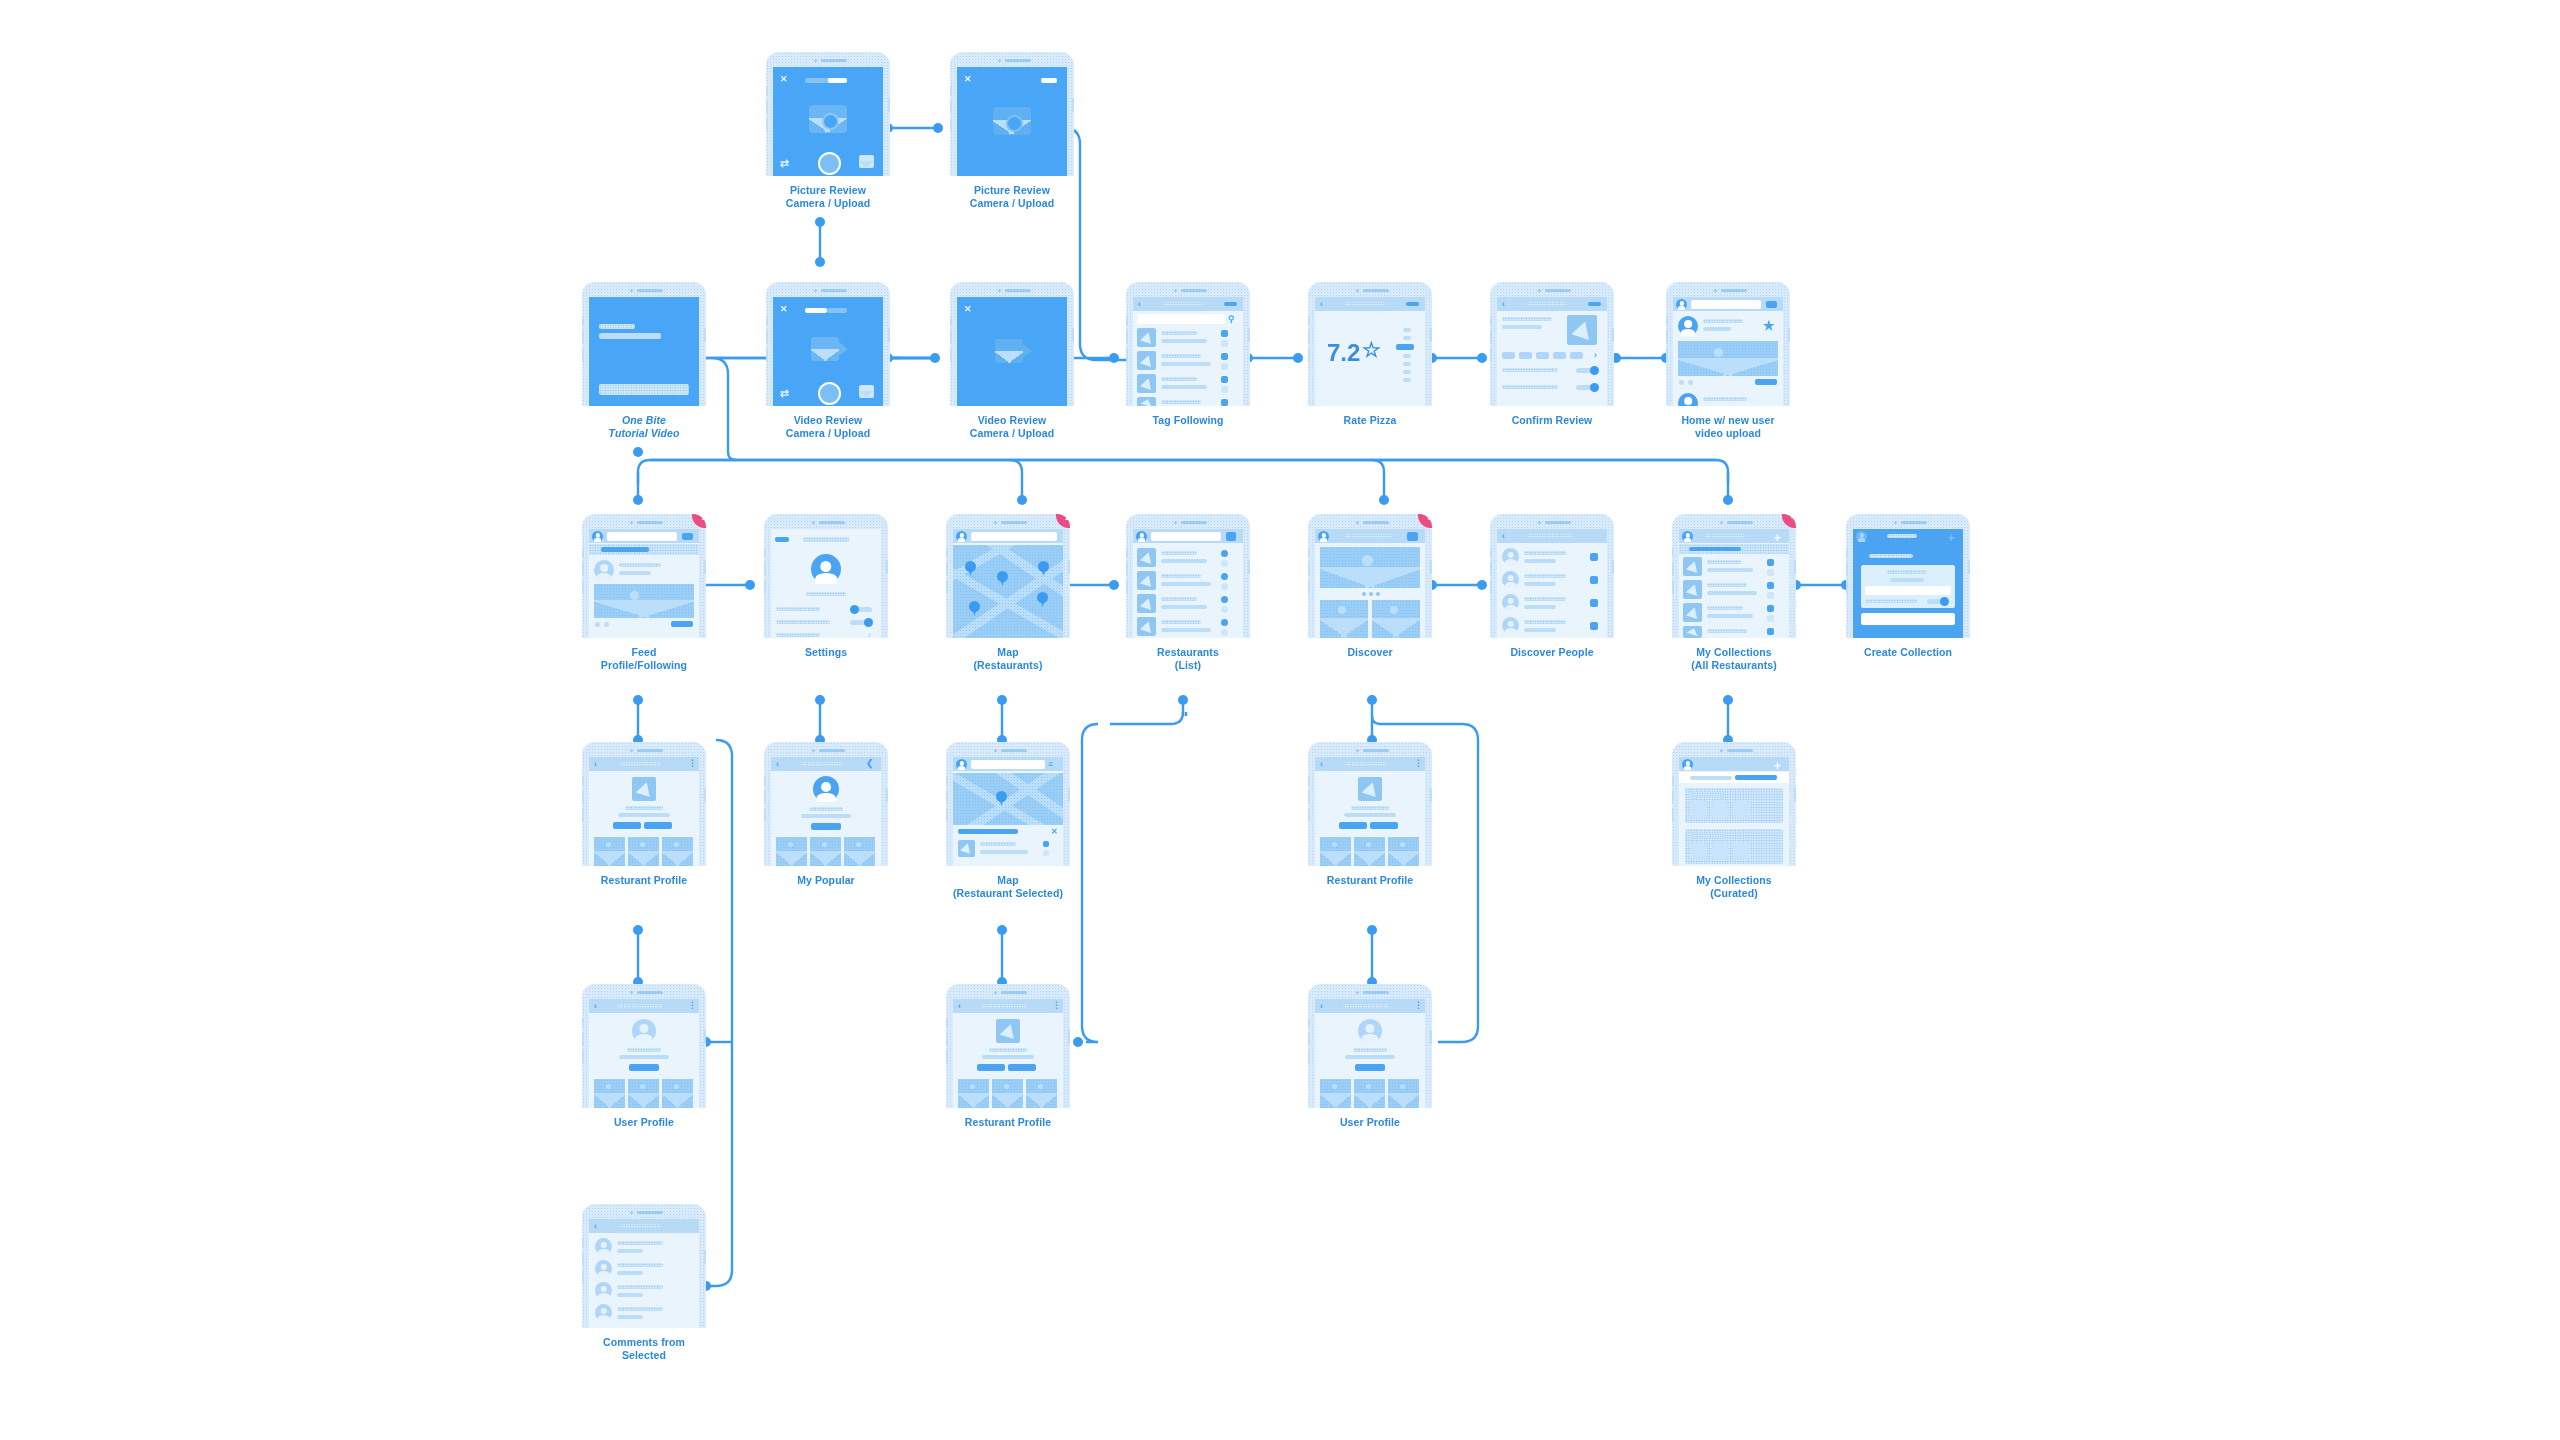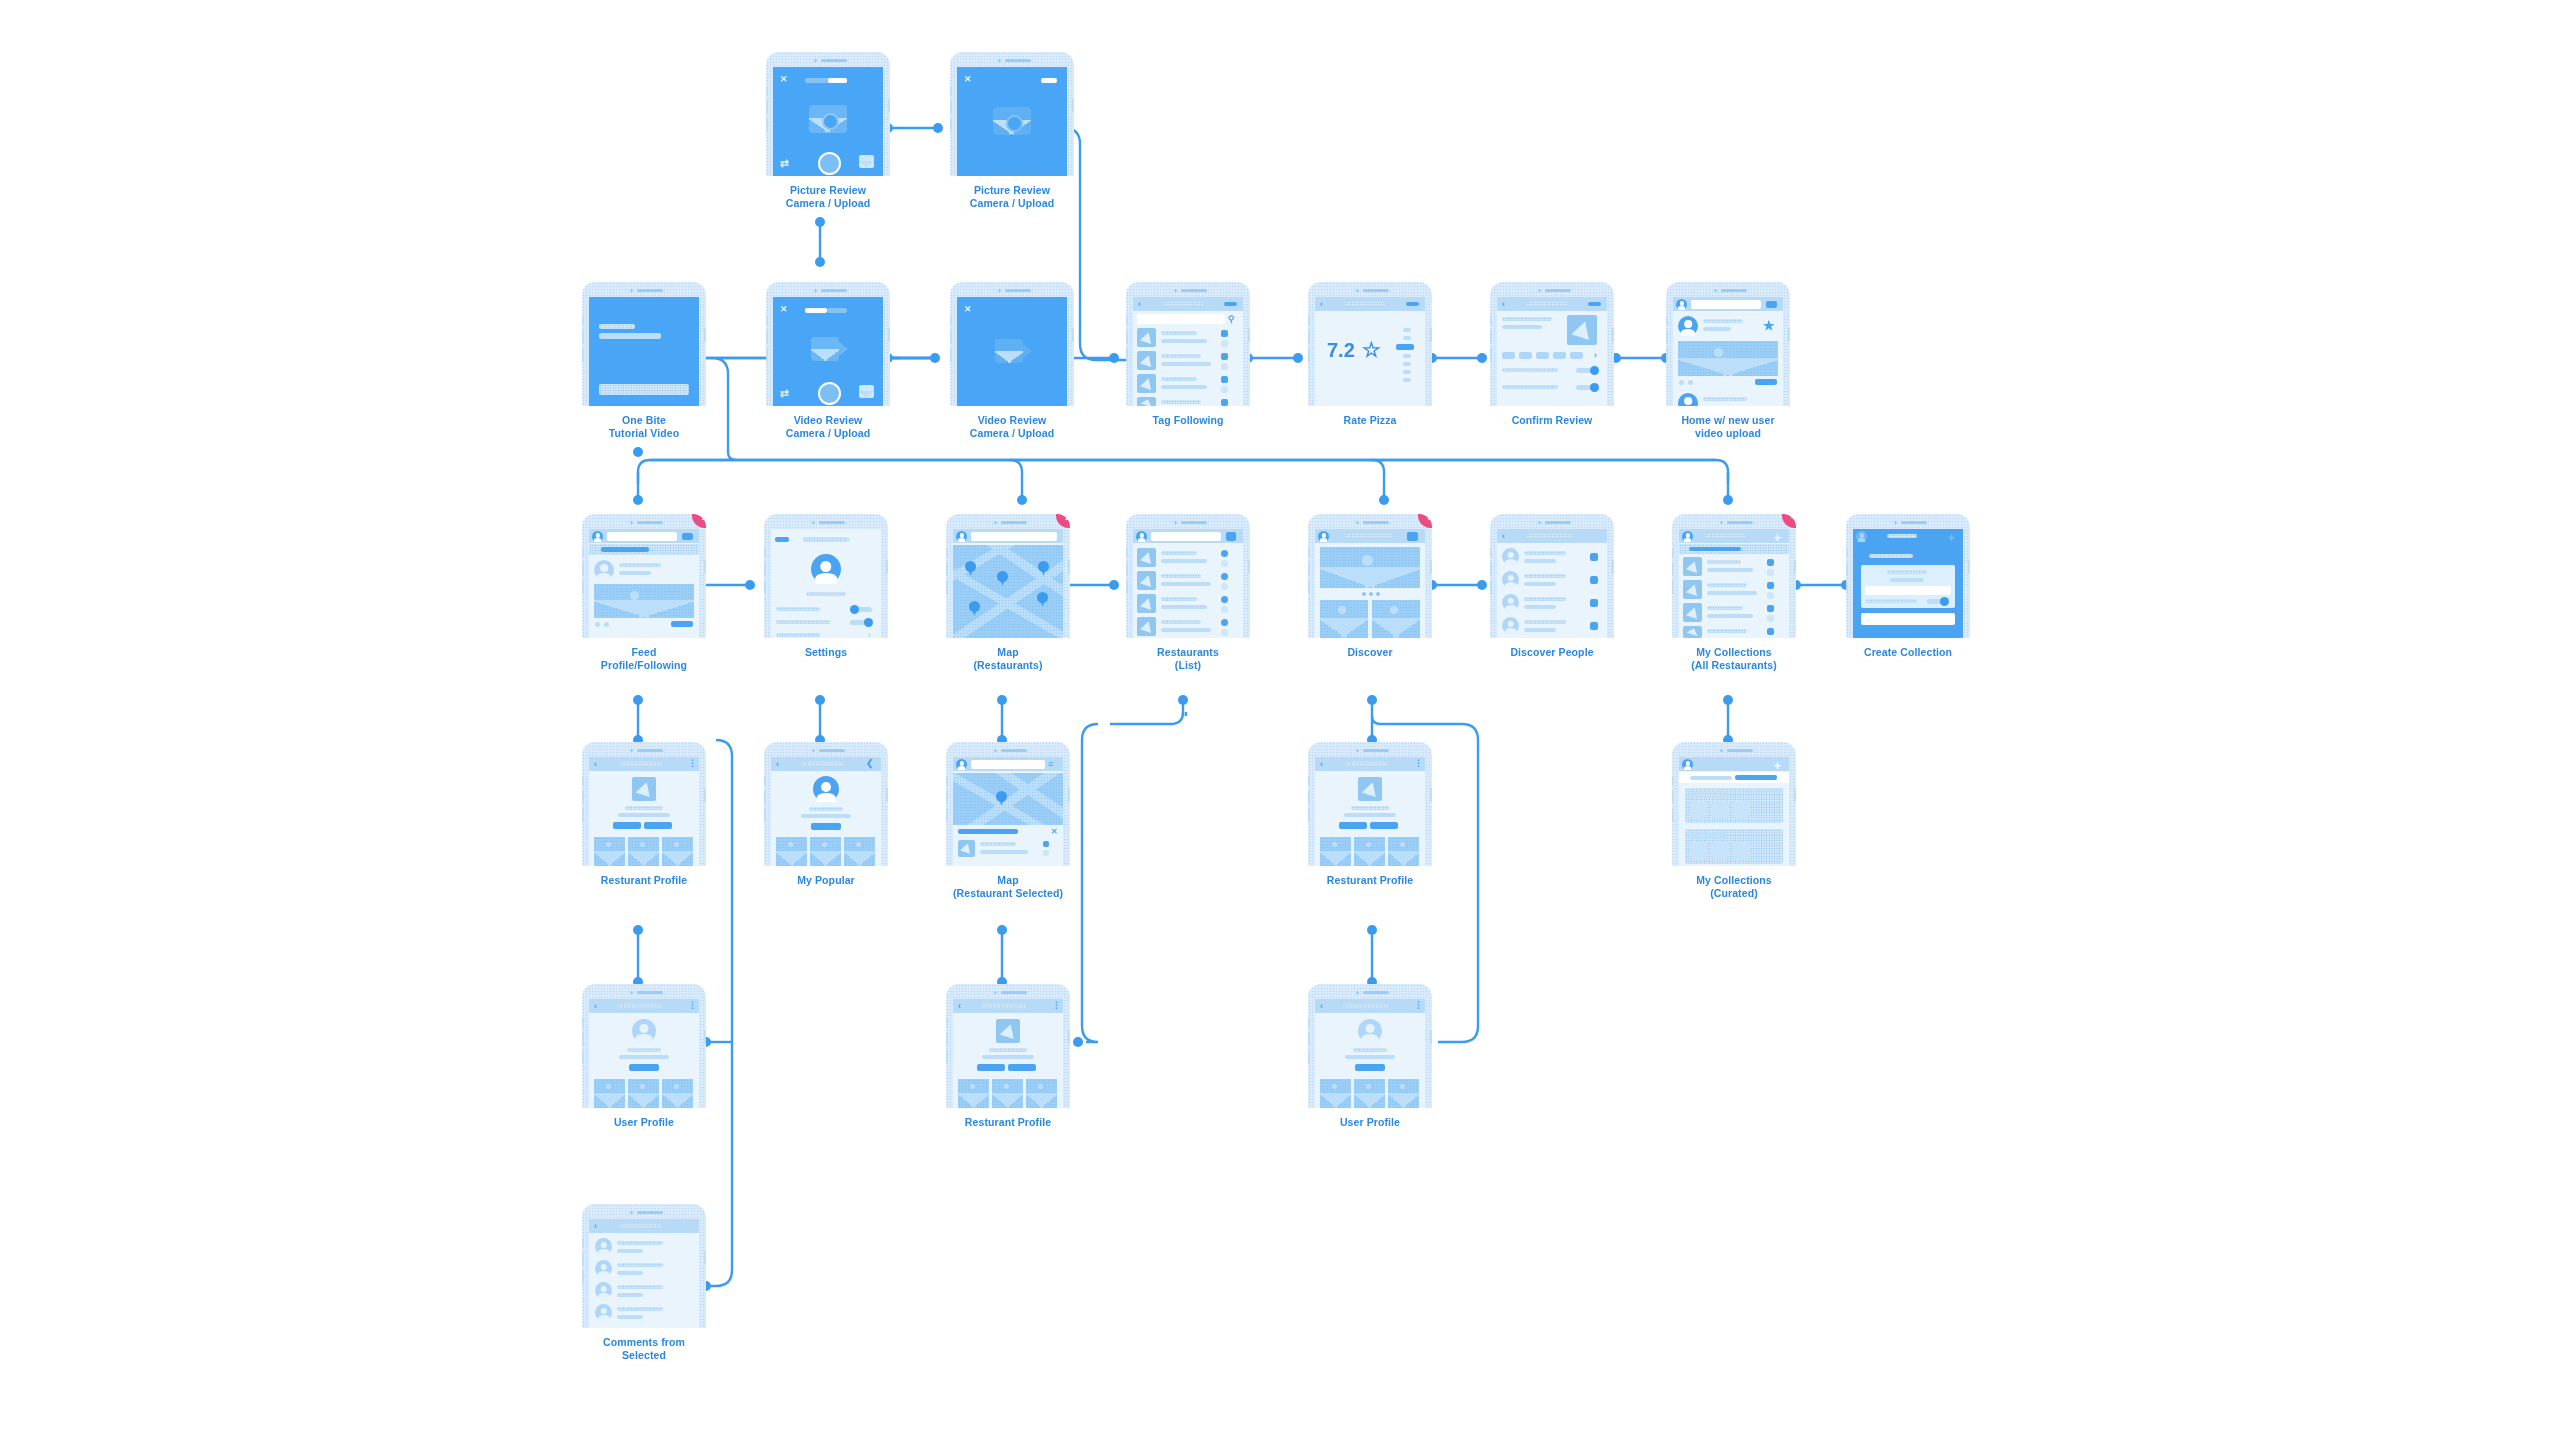--- a/index.html
+++ b/index.html
@@ -241,21 +241,21 @@
         <span class="img" style="left:36px;top:40px;width:38px;height:28px;border-radius:4px;background:#5FB0F3;">
           <span class="imgtex"></span>
         </span>
         <span class="bar" style="left:49px;top:48px;width:13px;height:13px;border-radius:50%;background:#49A5F5;border:2px solid #7FC0F4;"></span>
       </div>
     </div>
     <div class="caption">Picture Review
 Camera / Upload</div>
   </div>
 
-  <div class="node" style="left:582px;top:282px;">
+  <div class="node" style="left:582px;top:282px;font-style:italic;">
     <div class="phone">
       <span class="bz cam"></span>
         <span class="bz spk"></span>
       <span class="bz sideA"></span>
         <span class="bz sideB"></span>
         <span class="bz sideC"></span>
         <span class="bz sideR"></span>
       <div class="screen dark">
         <span class="bar hatch" style="left:10px;top:27px;width:36px;height:5px;"></span>
         <span class="bar" style="left:10px;top:36px;width:62px;height:6px;background:#BCDDF8;"></span>
@@ -363,21 +363,21 @@
         <span class="bz spk"></span>
       <span class="bz sideA"></span>
         <span class="bz sideB"></span>
         <span class="bz sideC"></span>
         <span class="bz sideR"></span>
       <div class="screen">
         <span class="appbar"></span>
         <span class="glb" style="left:5px;top:3px;font-size:9px;">‹</span>
         <span class="bar hatch" style="left:30px;top:5px;width:40px;height:4px;"></span>
         <span class="solid" style="left:91px;top:5px;width:13px;height:4px;"></span>
-        <span class="rate" style="left:12px;top:42px;font-size:20px;">7.2</span>
+        <span class="rate" style="left:12px;top:42px;font-size:24px;">7.2</span>
         <span class="glb" style="left:47px;top:42px;font-size:21px;color:#3B8EDE;">☆</span>
         <span class="bar" style="left:88px;top:31px;width:8px;height:4px;"></span>
         <span class="bar" style="left:88px;top:39px;width:8px;height:4px;"></span>
         <span class="solid" style="left:81px;top:47px;width:18px;height:6px;"></span>
         <span class="bar" style="left:88px;top:57px;width:8px;height:4px;"></span>
         <span class="bar" style="left:88px;top:65px;width:8px;height:4px;"></span>
         <span class="bar" style="left:88px;top:73px;width:8px;height:4px;"></span>
         <span class="bar" style="left:88px;top:81px;width:8px;height:4px;"></span>
       </div>
     </div>

